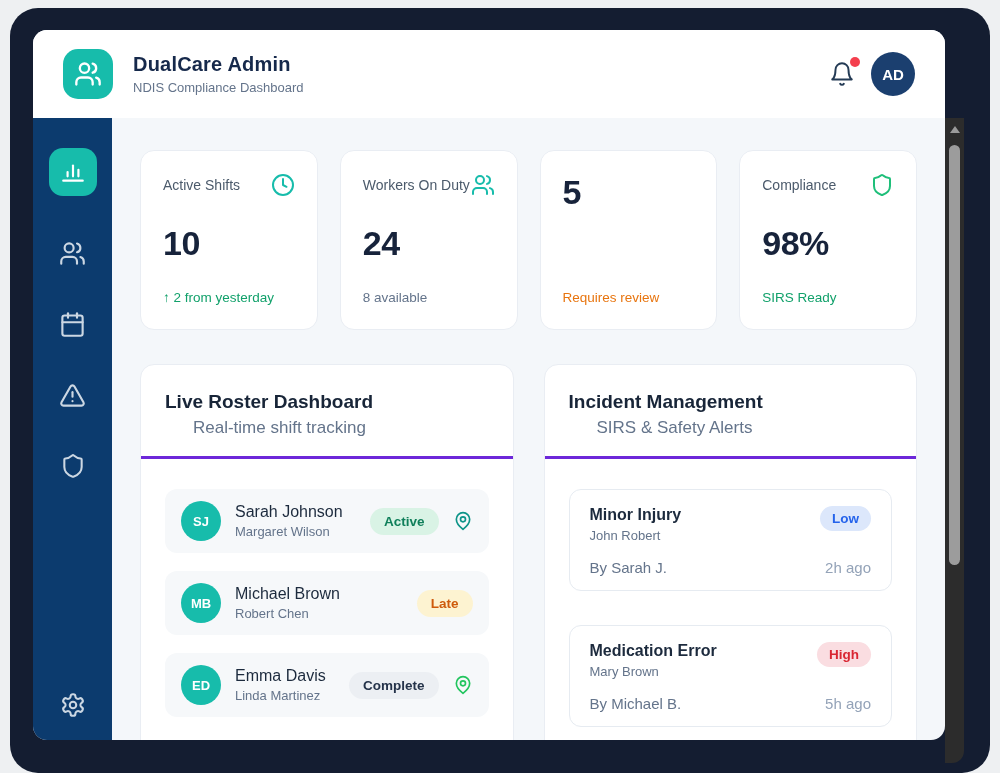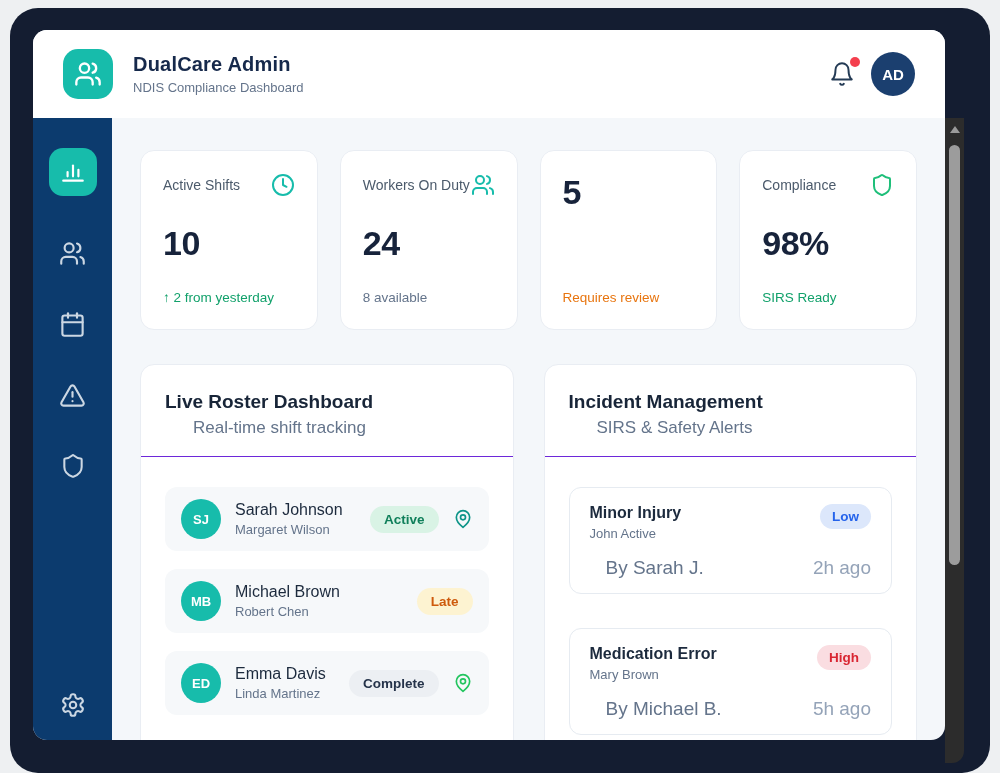--- a/index.html
+++ b/index.html
@@ -35,21 +35,21 @@
   .stat-card{background:#fff;border:1px solid #e9edf3;border-radius:14px;padding:22px 22px 24px;height:180px;box-sizing:border-box;display:flex;flex-direction:column;justify-content:space-between;}
   .stat-head{display:flex;justify-content:space-between;align-items:center;font-size:14px;color:#4b5a6b;}
   .stat-value{font-size:34px;font-weight:600;color:#17233b;letter-spacing:-0.5px;}
   .stat-sub{font-size:13.5px;}
   .c-green{color:#12a16b;} .c-gray{color:#64748b;} .c-orange{color:#e8750f;}
   .ic-teal{color:#17bcab;} .ic-orange{color:#f5a316;} .ic-emerald{color:#1fbf7a;}
 
   
   .panels{display:grid;grid-template-columns:1fr 1fr;gap:30px;margin-top:34px;}
   .panel{background:#fff;border:1px solid #e9edf3;border-radius:14px;overflow:hidden;height:420px;}
-  .panel-head{padding:26px 24px 18px;border-bottom:1px solid #6d28d9;}
+  .panel-head{padding:26px 24px 18px;border-bottom:3px solid #6d28d9;}
   .panel-title{font-size:19px;font-weight:600;color:#182538;}
   .panel-sub{font-size:17px;color:#64748b;margin-top:5px;margin-left:28px;}
   .panel-body{padding:30px 24px 24px;display:flex;flex-direction:column;gap:18px;}
 
   
   .roster-item{background:#f6f8fa;border-radius:12px;padding:12px 16px;display:flex;align-items:center;cursor:pointer;}
   .r-avatar{width:40px;height:40px;border-radius:50%;background:#17bcab;color:#fff;font-size:13px;font-weight:700;display:grid;place-items:center;flex-shrink:0;}
   .r-text{margin-left:14px;}
   .r-name{font-size:16px;color:#1c2a3d;font-weight:500;}
   .r-sub{font-size:13px;color:#64748b;margin-top:3px;}
@@ -60,21 +60,21 @@
   .badge-complete{background:#eceff3;color:#25334a;}
   .badge-low{background:#dce7fb;color:#2563eb;padding:5px 12px;}
   .badge-high{background:#fadde1;color:#d92632;padding:5px 12px;}
   .pin-teal{color:#0d9488;} .pin-green{color:#22c55e;}
 
   
   .incident-card{border:1px solid #e6ebf1;border-radius:12px;padding:16px 20px 14px;background:#fff;cursor:pointer;}
   .i-head{display:flex;justify-content:space-between;align-items:flex-start;}
   .i-title{font-size:16px;font-weight:600;color:#1c2a3d;}
   .i-person{font-size:13px;color:#64748b;margin-top:4px;}
-  .i-foot{display:flex;justify-content:space-between;margin-top:16px;font-size:19px;margin-left:16px;}
+  .i-foot{display:flex;justify-content:space-between;margin-top:16px;font-size:15px;}
   .i-by{color:#64748b;} .i-time{color:#94a3b8;}
 
   
   .scrollbar{position:absolute;left:935px;top:110px;width:19px;height:645px;background:#2c2c2c;border-bottom-right-radius:12px;}
   .sb-arrow{width:0;height:0;margin:8px auto 0;border-left:5px solid transparent;border-right:5px solid transparent;border-bottom:7px solid #9a9a9a;cursor:pointer;}
   .sb-thumb{position:absolute;left:4px;top:27px;width:11px;height:420px;border-radius:6px;background:#9c9c9c;cursor:pointer;}
 
   svg{display:block;}
 </style>
 </head>
@@ -284,21 +284,21 @@
             <div class="panel-head">
               <div class="panel-title">Incident Management</div>
               <div class="panel-sub">SIRS &amp; Safety Alerts</div>
             </div>
             <div class="panel-body" style="gap:34px;">
 
               <div class="incident-card">
                 <div class="i-head">
                   <div>
                     <div class="i-title">Minor Injury</div>
-                    <div class="i-person">John Active</div>
+                    <div class="i-person">John Robert</div>
                   </div>
                   <span class="badge badge-low">Low</span>
                 </div>
                 <div class="i-foot">
                   <span class="i-by">By Sarah J.</span>
                   <span class="i-time">2h ago</span>
                 </div>
               </div>
 
               <div class="incident-card">

